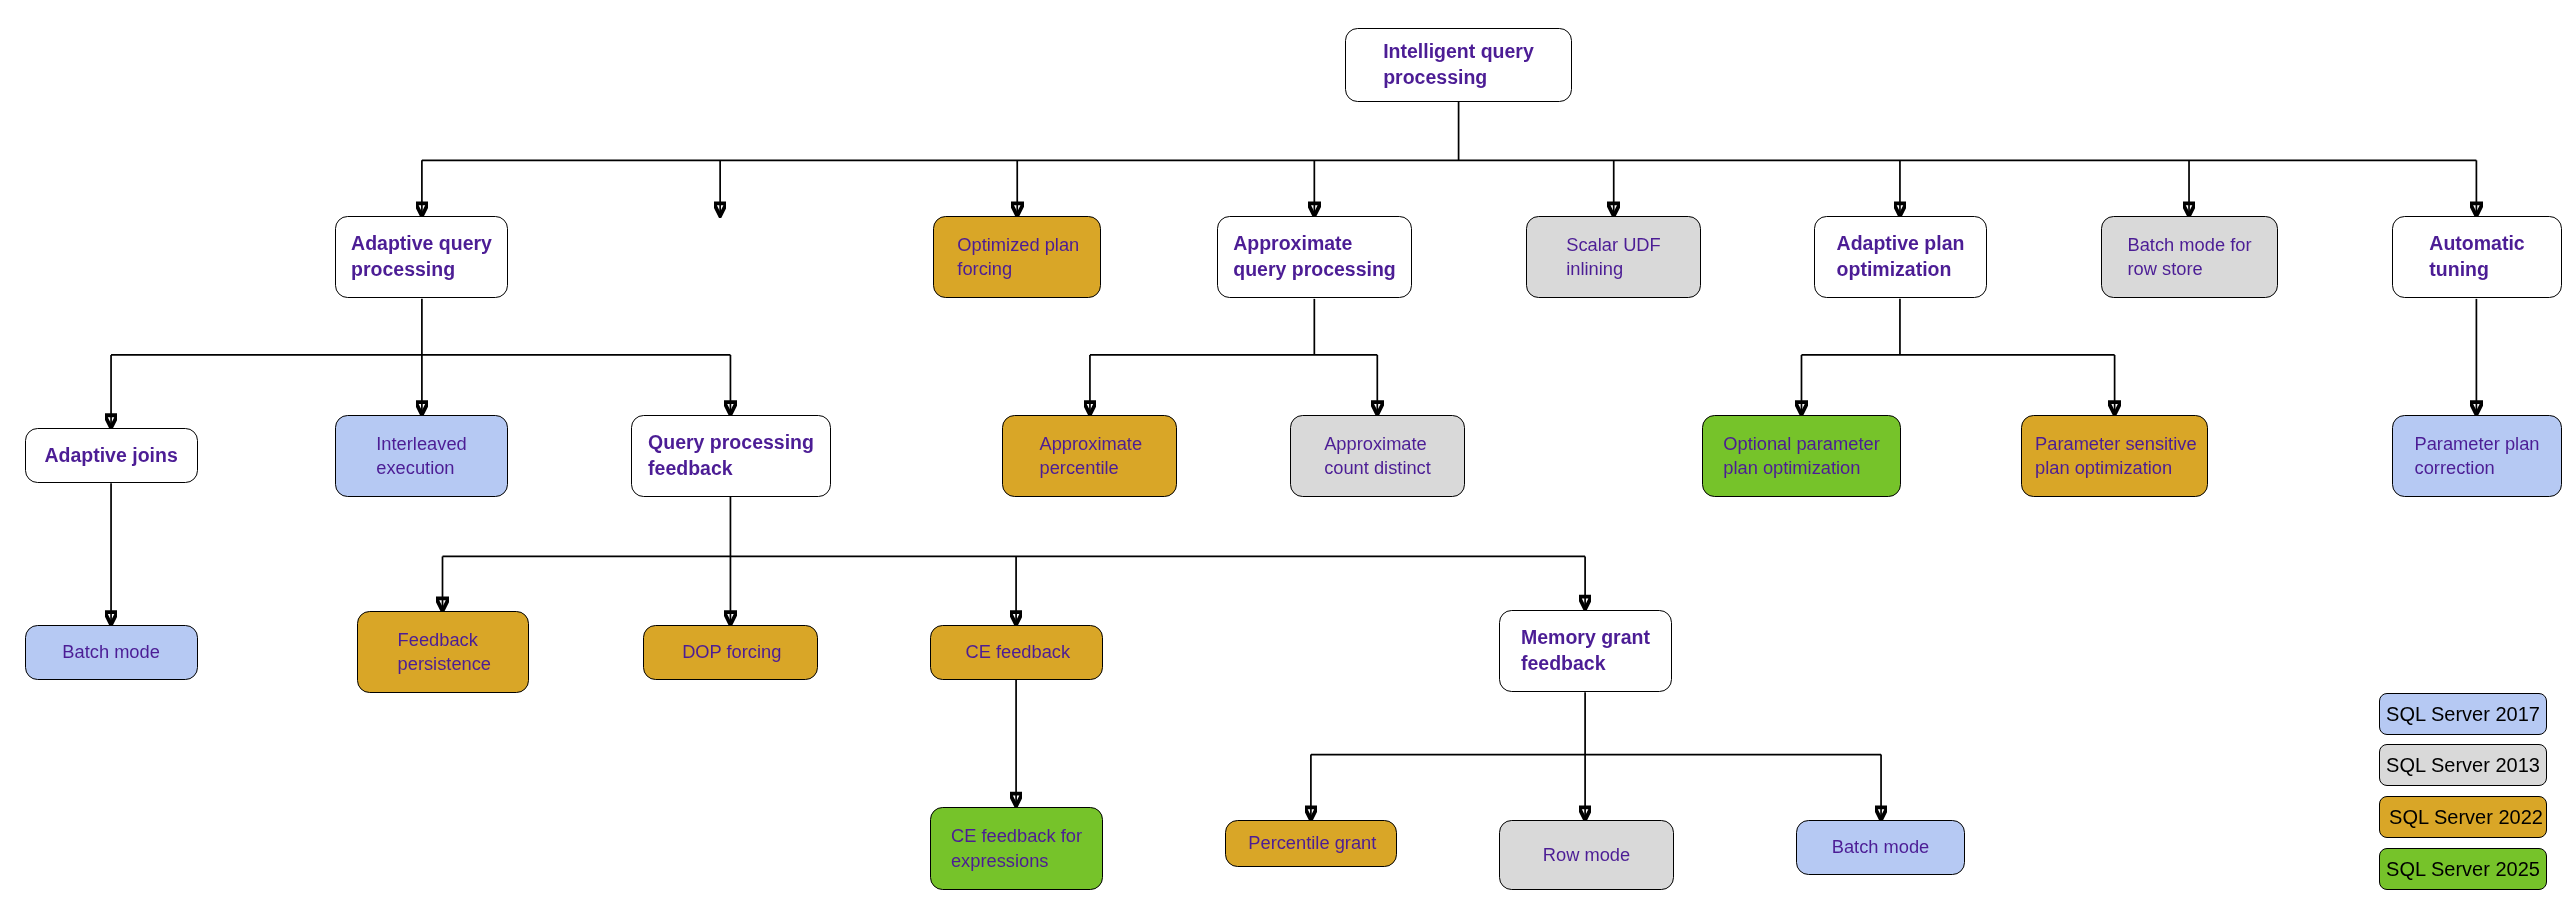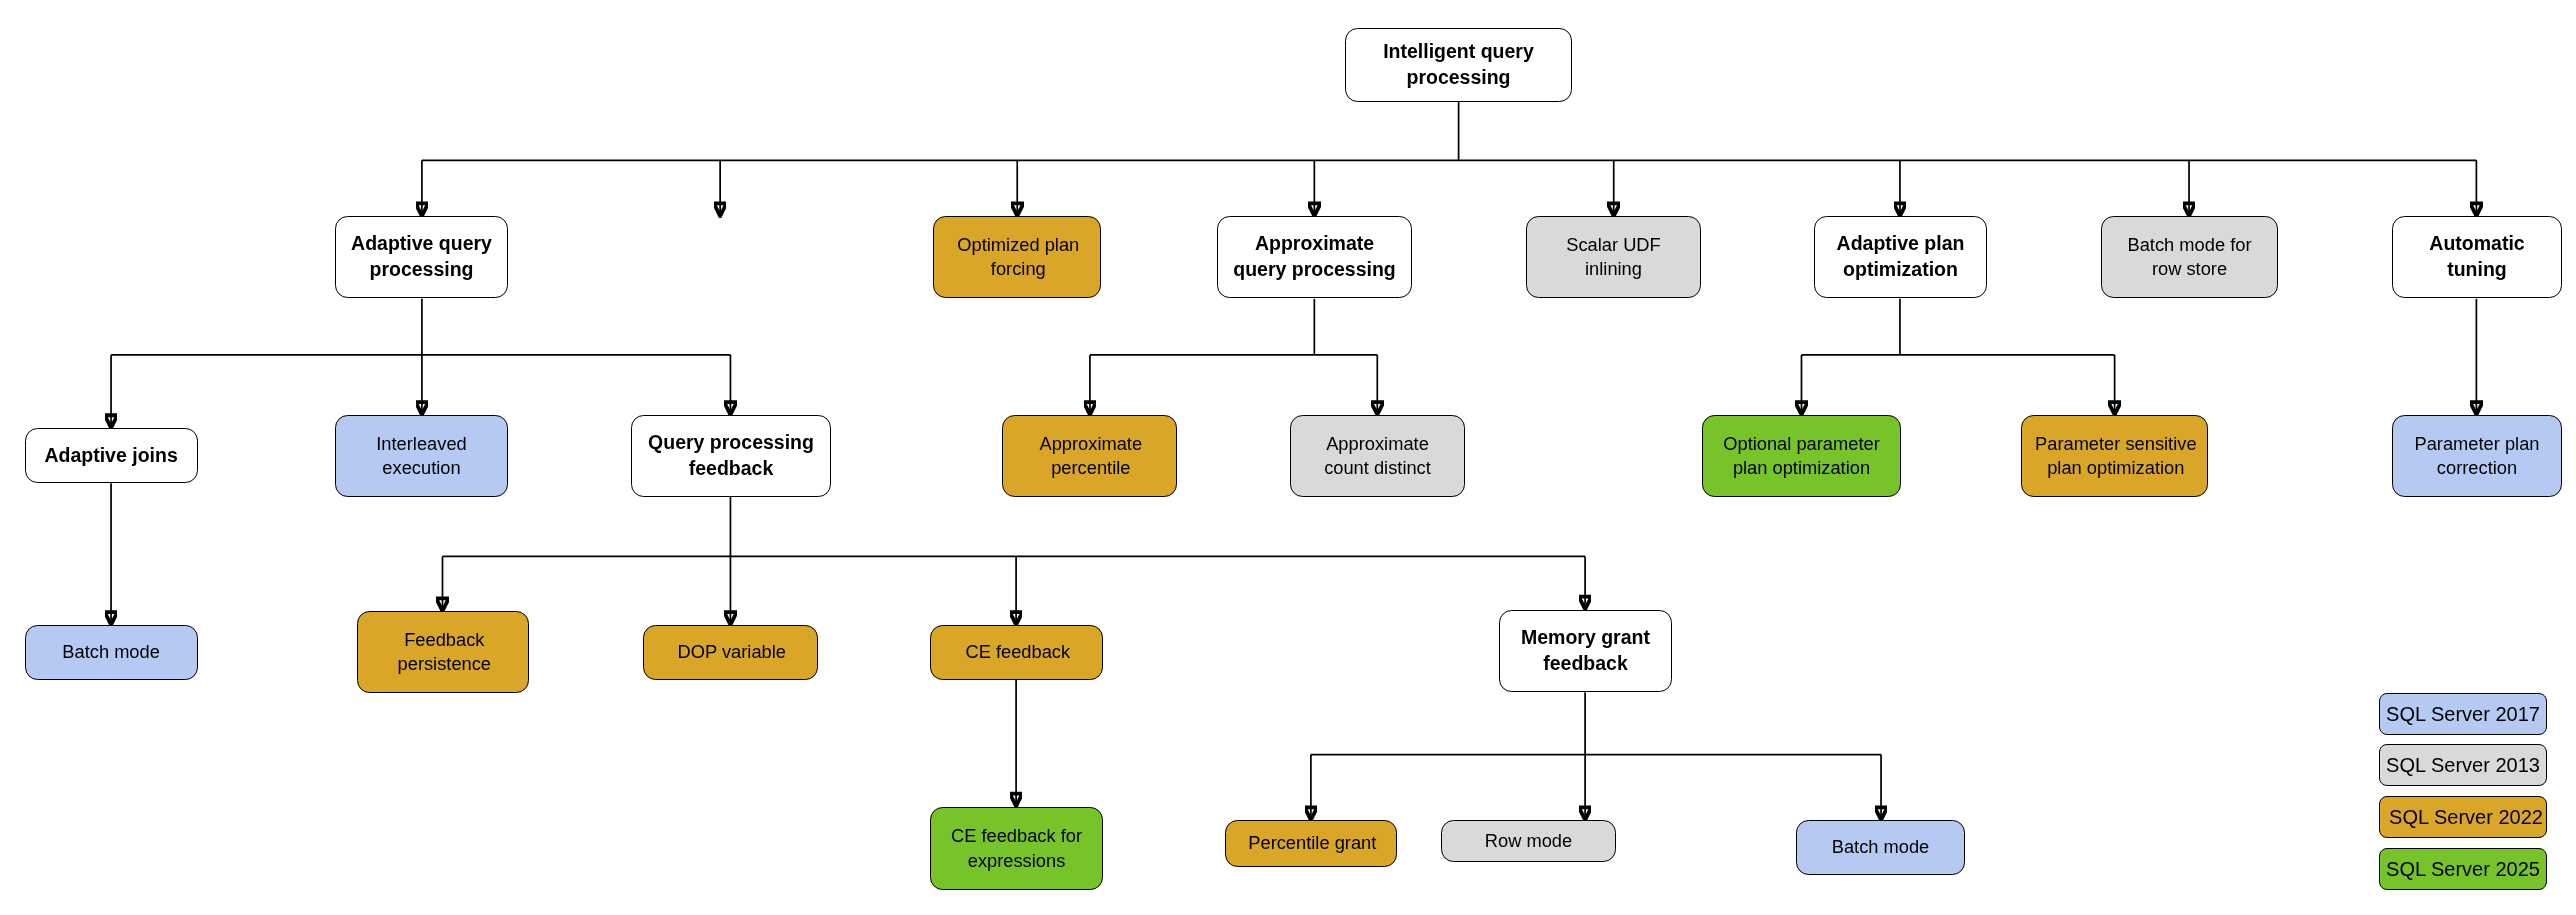--- a/index.html
+++ b/index.html
@@ -9,26 +9,26 @@
     background:#ffffff;
     font-family:"Liberation Sans", sans-serif;
     overflow:hidden;
   }
   .edges{position:absolute;left:0;top:0;}
   .edges path{stroke:#000000;stroke-width:3;fill:none;}
   .node{
     position:absolute;
     box-sizing:border-box;
     display:flex;align-items:center;justify-content:center;
-    text-align:center;
+    text-align:left;
     white-space:pre-line;
     border:1.7px solid #000000;
     border-radius:12.6px;
     font-size:18.3px;line-height:1.32;
-    color:#000000;
+    color:#4c1d95;
     padding:0 3.4px;
     background:#ffffff;
   }
   .cat{font-weight:bold;font-size:19.5px;background:#ffffff;}
   .v2017{background:#b6c9f3;}
   .v2019{background:#d9d9d9;}
   .v2022{background:#d9a627;padding-left:6px;}
   .v2025{background:#76c32a;}
   .legend-item{
     position:absolute;
@@ -147,29 +147,29 @@
   <div class="node v2025" style="left:1702px;top:415px;width:199px;height:82px">Optional parameter
 plan optimization</div>
   <div class="node v2022" style="left:2021px;top:415px;width:187px;height:82px">Parameter sensitive
 plan optimization</div>
   <div class="node v2017" style="left:2392px;top:415px;width:170px;height:82px">Parameter plan
 correction</div>
 
   <div class="node v2017" style="left:24.6px;top:625px;width:173px;height:55px">Batch mode</div>
   <div class="node v2022" style="left:357px;top:611px;width:172px;height:82px">Feedback
 persistence</div>
-  <div class="node v2022" style="left:643px;top:625px;width:175px;height:55px">DOP variable</div>
+  <div class="node v2022" style="left:643px;top:625px;width:175px;height:55px">DOP forcing</div>
   <div class="node v2022" style="left:930px;top:625px;width:173px;height:55px">CE feedback</div>
   <div class="node cat" style="left:1499px;top:610px;width:173px;height:82px">Memory grant
 feedback</div>
 
   <div class="node v2025" style="left:930px;top:807px;width:173px;height:83px">CE feedback for
 expressions</div>
   <div class="node v2022" style="left:1225px;top:820px;width:172px;height:47px">Percentile grant</div>
-  <div class="node v2019" style="left:1441px;top:820px;width:175px;height:42px">Row mode</div>
+  <div class="node v2019" style="left:1499px;top:820px;width:175px;height:70px">Row mode</div>
   <div class="node v2017" style="left:1796px;top:820px;width:169px;height:55px">Batch mode</div>
 
   <div class="legend-item v2017" style="left:2379px;top:693px;width:168px;height:42px">SQL Server 2017</div>
   <div class="legend-item v2019" style="left:2379px;top:744px;width:168px;height:42px">SQL Server 2013</div>
   <div class="legend-item v2022" style="left:2379px;top:796px;width:168px;height:42px">SQL Server 2022</div>
   <div class="legend-item v2025" style="left:2379px;top:848px;width:168px;height:42px">SQL Server 2025</div>
 
 </div>
 
 

